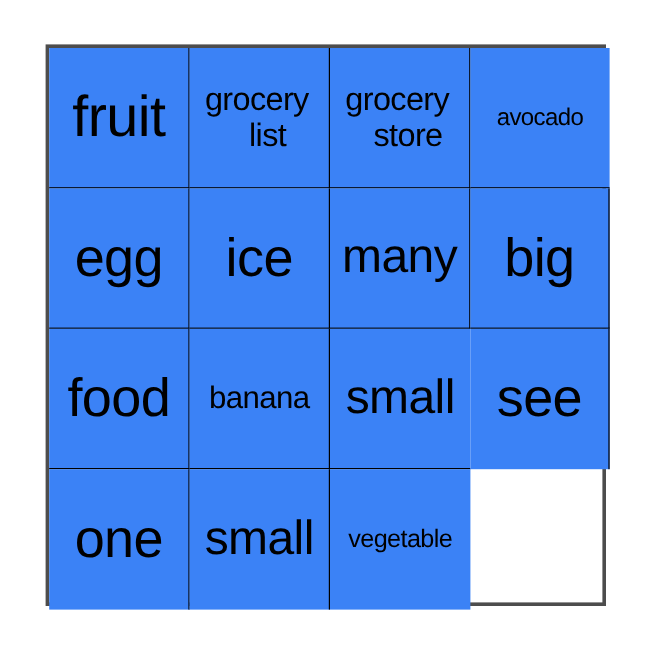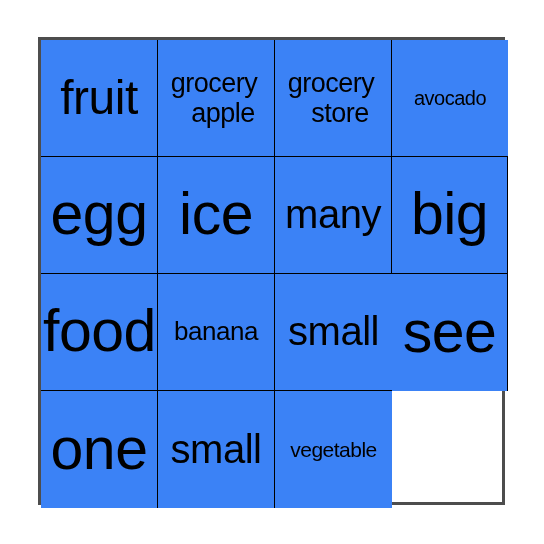--- a/index.html
+++ b/index.html
@@ -56,21 +56,21 @@
     text-align: center;
     color: #000000;
     line-height: 1.04;
     letter-spacing: -0.5px;
     white-space: pre-line;
     font-weight: 400;
   }
 
   
   .fs-xl   { font-size: 48px; }
-  .fs-lg   { font-size: 59px; }
+  .fs-lg   { font-size: 45px; }
   .fs-md   { font-size: 40px; }
   .fs-sm   { font-size: 26px; }
   .fs-xs   { font-size: 27px; }
   .fs-xxs  { font-size: 20px; }
   .fs-tiny { font-size: 21px; }
 
   .two-line {
     text-align: right;
     padding-right: 4px;
     line-height: 1.12;
@@ -80,21 +80,21 @@
 </style>
 </head>
 <body>
 
 <div id="bingo-card">
 
   <div class="bingo-cell">
     <span class="cell-text fs-xl">fruit</span>
   </div>
   <div class="bingo-cell">
-    <span class="cell-text fs-xs two-line"><span class="l1">grocery</span><span class="l2">apple</span></span>
+    <span class="cell-text fs-xs two-line"><span class="l1">grocery</span><span class="l2">list</span></span>
   </div>
   <div class="bingo-cell">
     <span class="cell-text fs-xs two-line"><span class="l1">grocery</span><span class="l2">store</span></span>
   </div>
   <div class="bingo-cell col-last">
     <span class="cell-text fs-xxs">avocado</span>
   </div>
 
   <div class="bingo-cell">
     <span class="cell-text fs-lg">egg</span>

